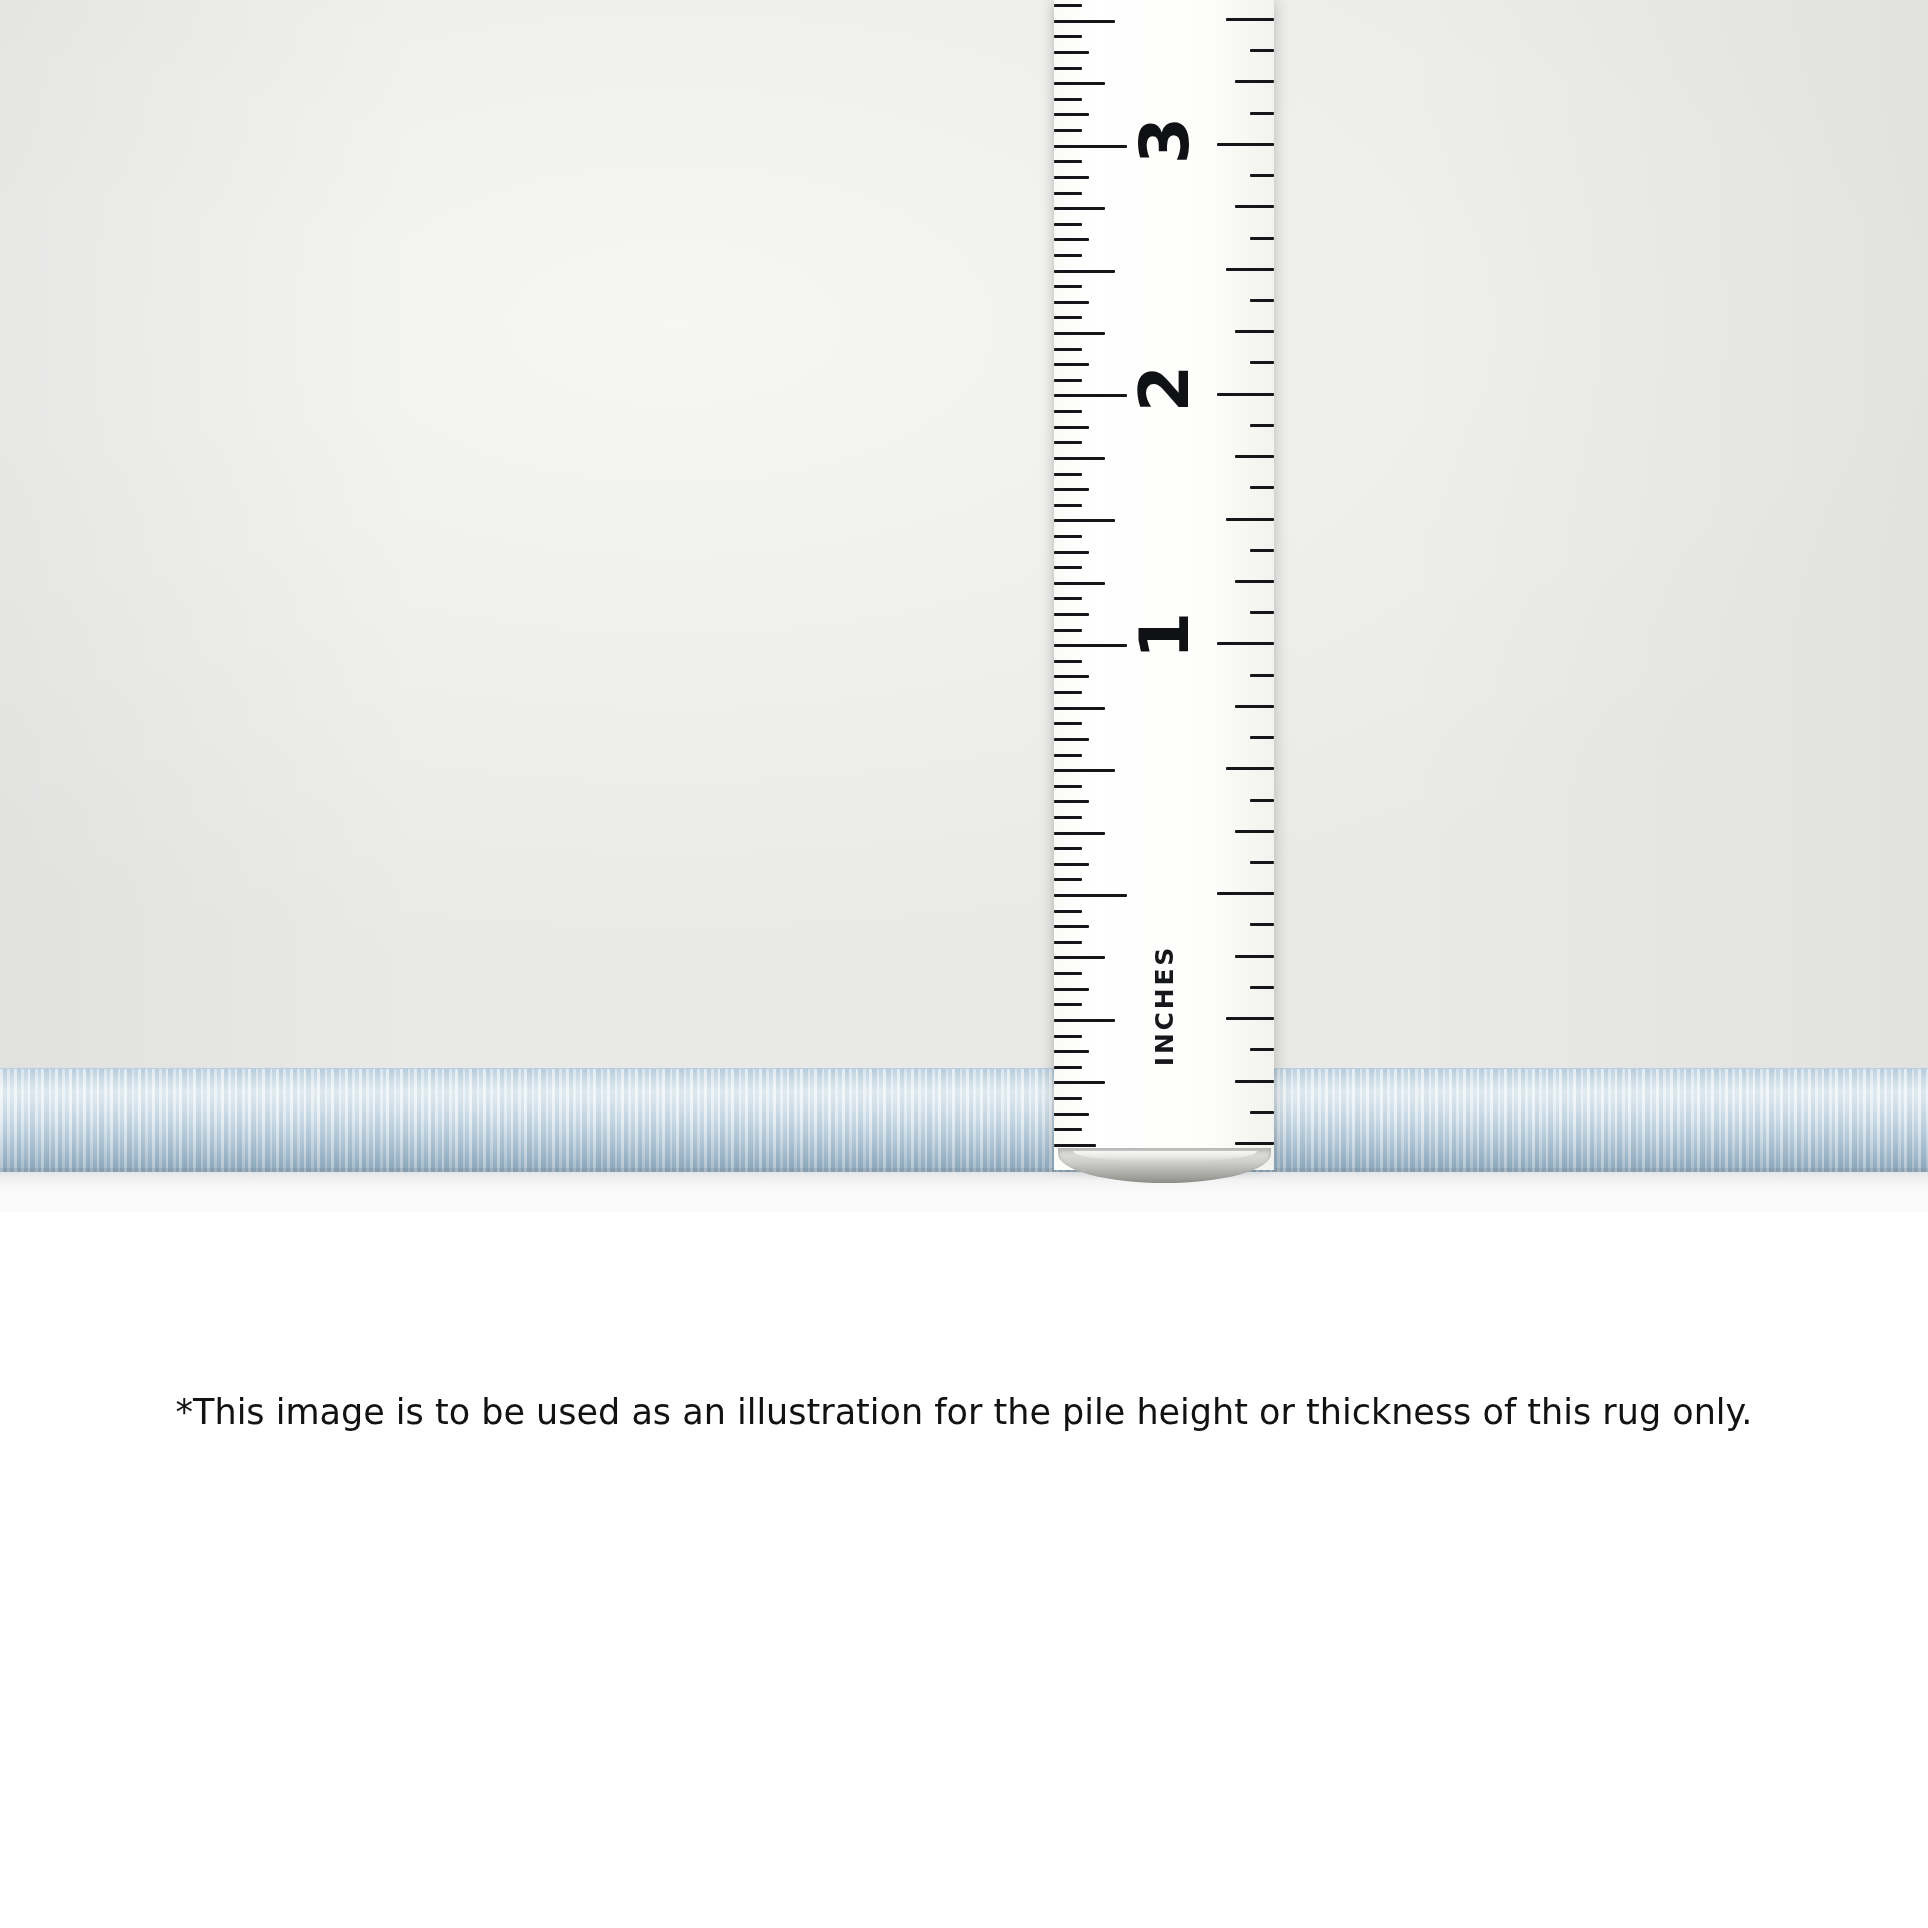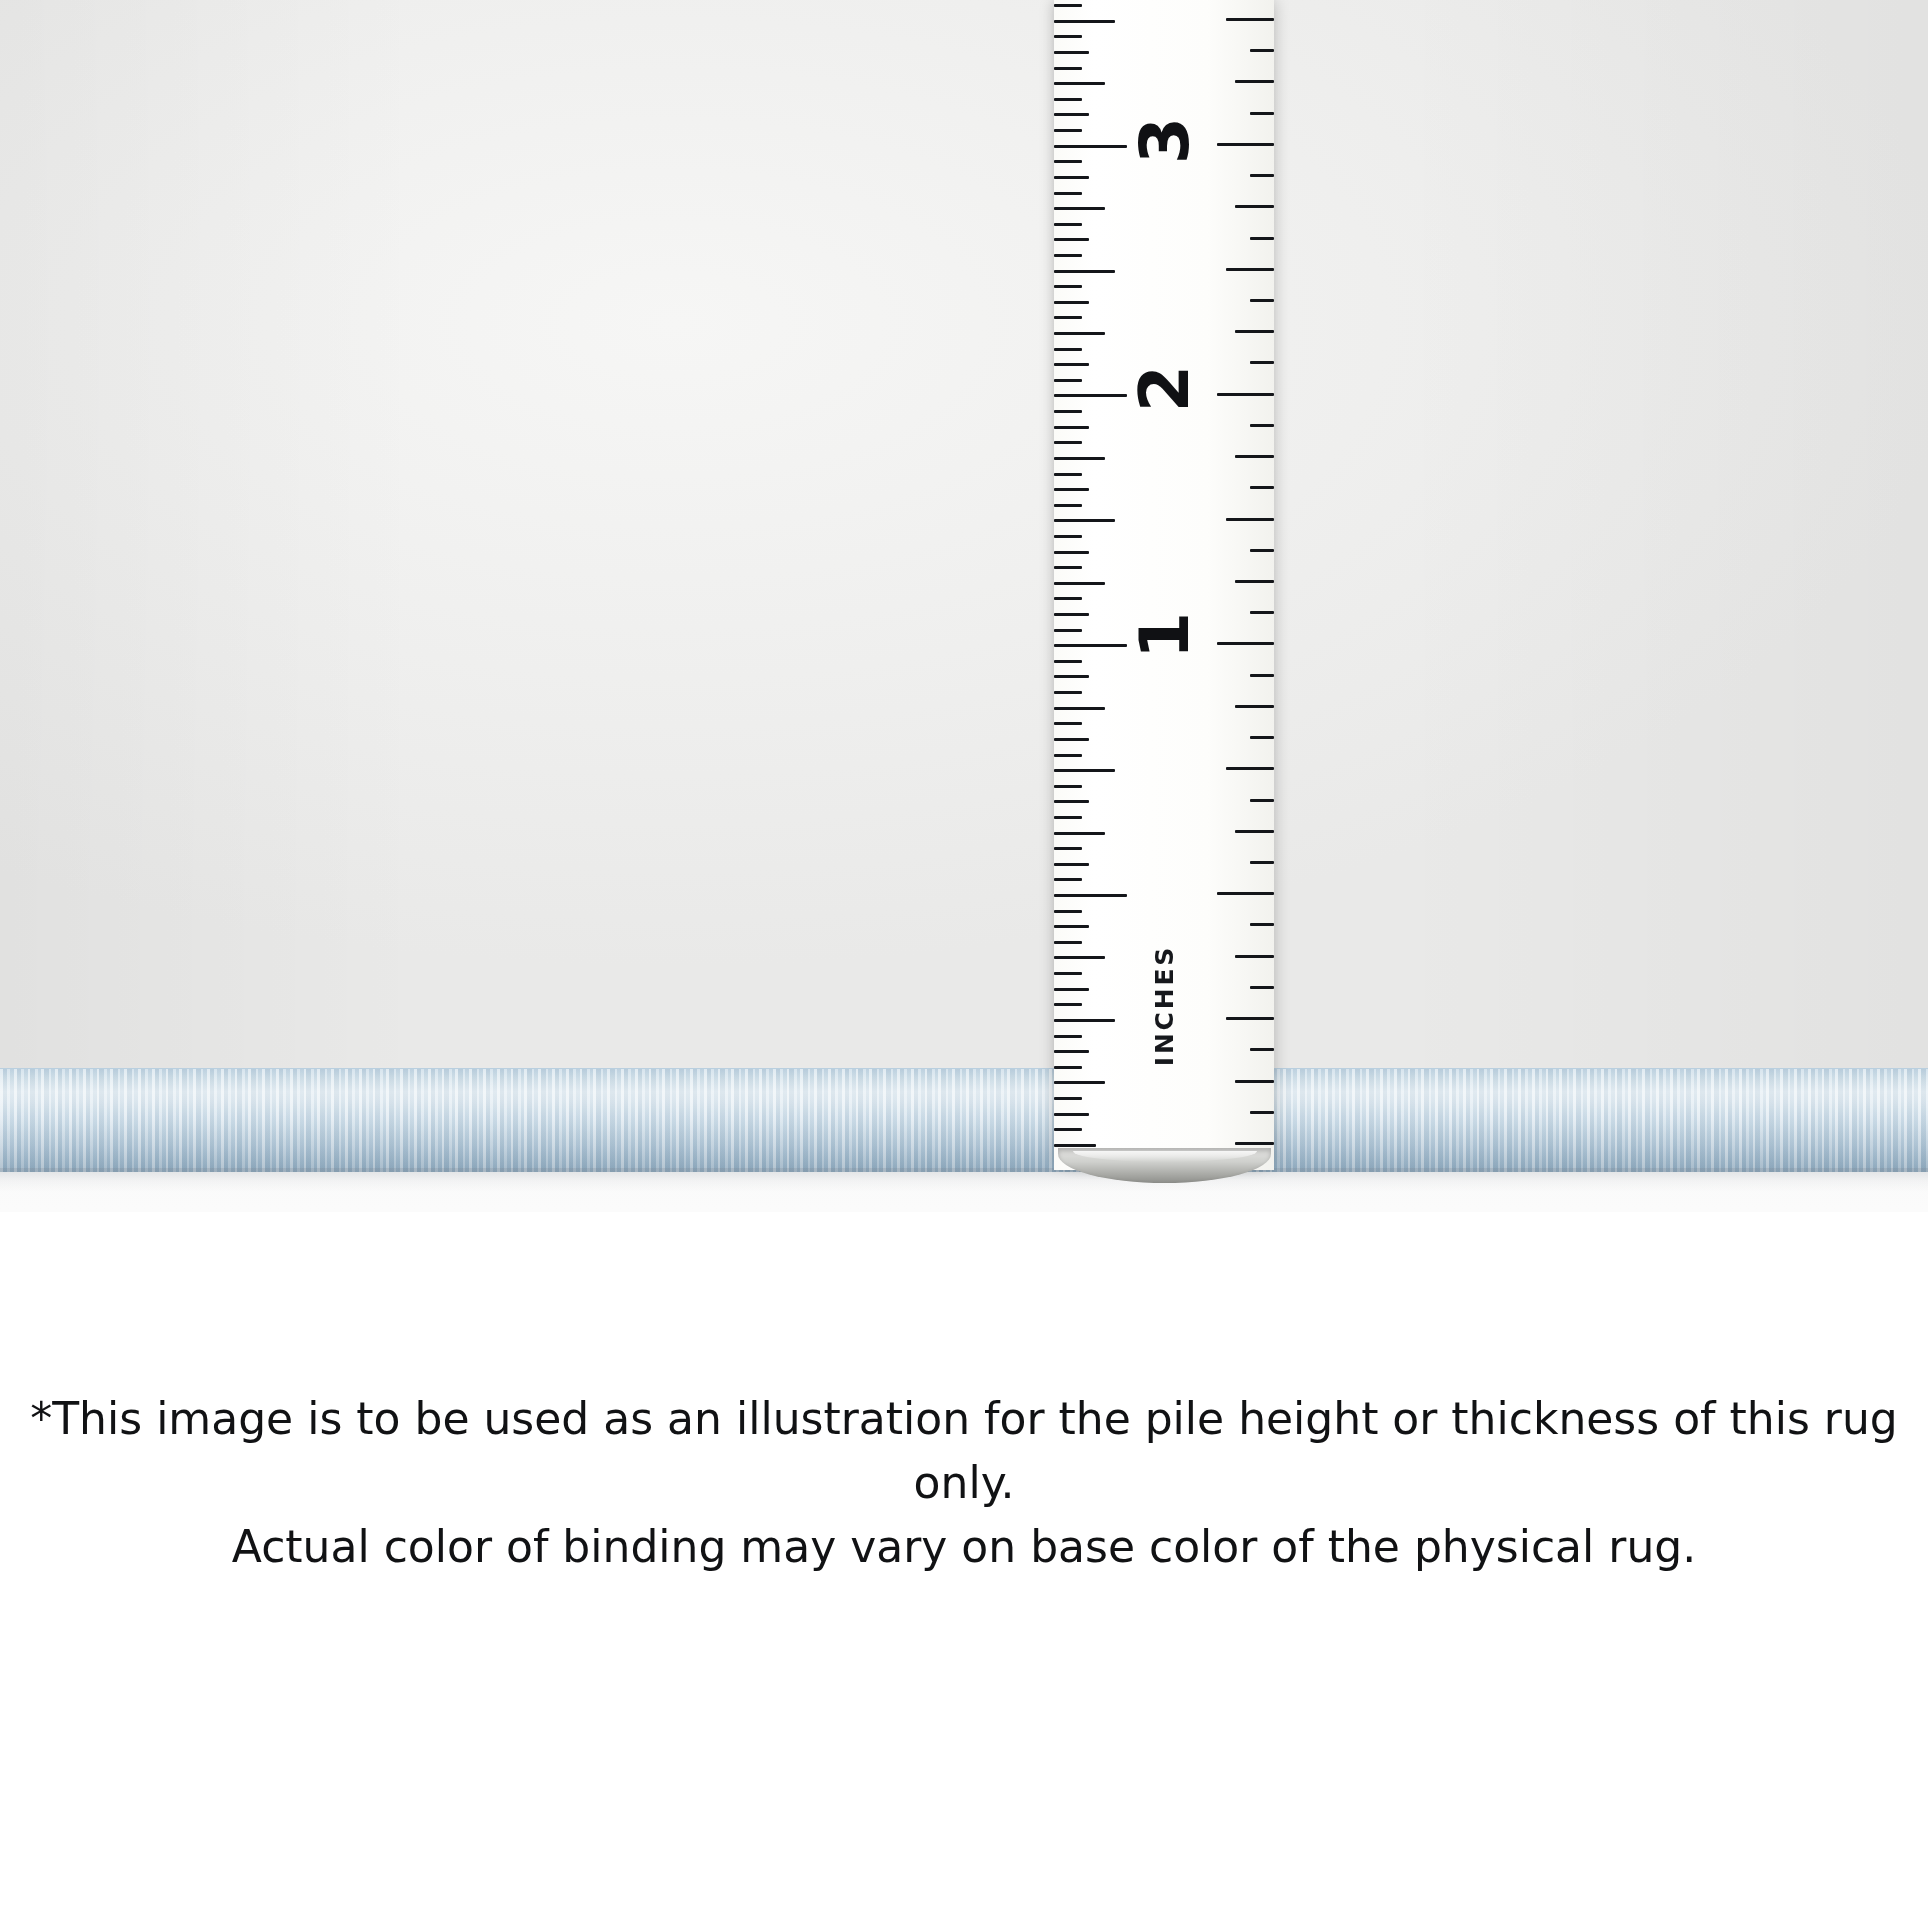--- a/index.html
+++ b/index.html
@@ -193,21 +193,21 @@
 
   
   .caption {
     position: absolute;
     left: 0;
     top: 1387px;
     width: 1928px;
     text-align: center;
     font-family: "DejaVu Sans", sans-serif;
     color: #111214;
-    font-size: 44px;
+    font-size: 35px;
     line-height: 1.45;
   }
   .caption-line { display: block; }
 </style>
 </head>
 <body>
 
 <div class="stage">
 
   <div class="photo">
@@ -344,17 +344,16 @@
       <div class="tape-inches" style="top:996px;">INCHES</div>
     </div>
 
     <div class="tape-endclip"></div>
     <div class="tape-endclip-shine"></div>
 
   </div>
 
   <div class="caption">
     <span class="caption-line">*This image is to be used as an illustration for the pile height or thickness of this rug only.</span>
-    <span class="caption-line">Actual color of binding may vary on base color of the physical rug.</span>
   </div>
 
 </div>
 
 
 </body></html>

